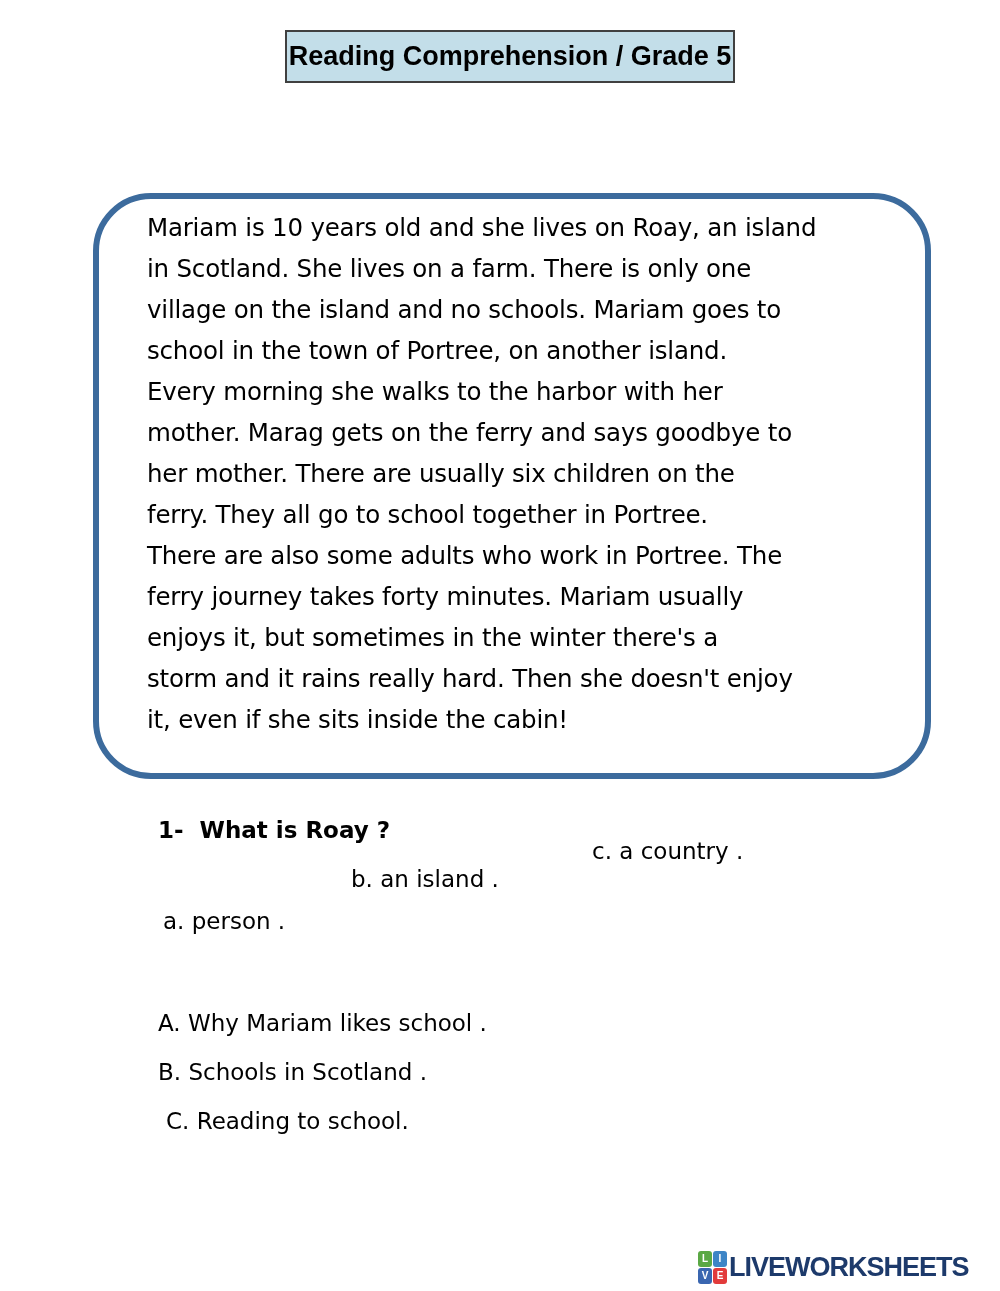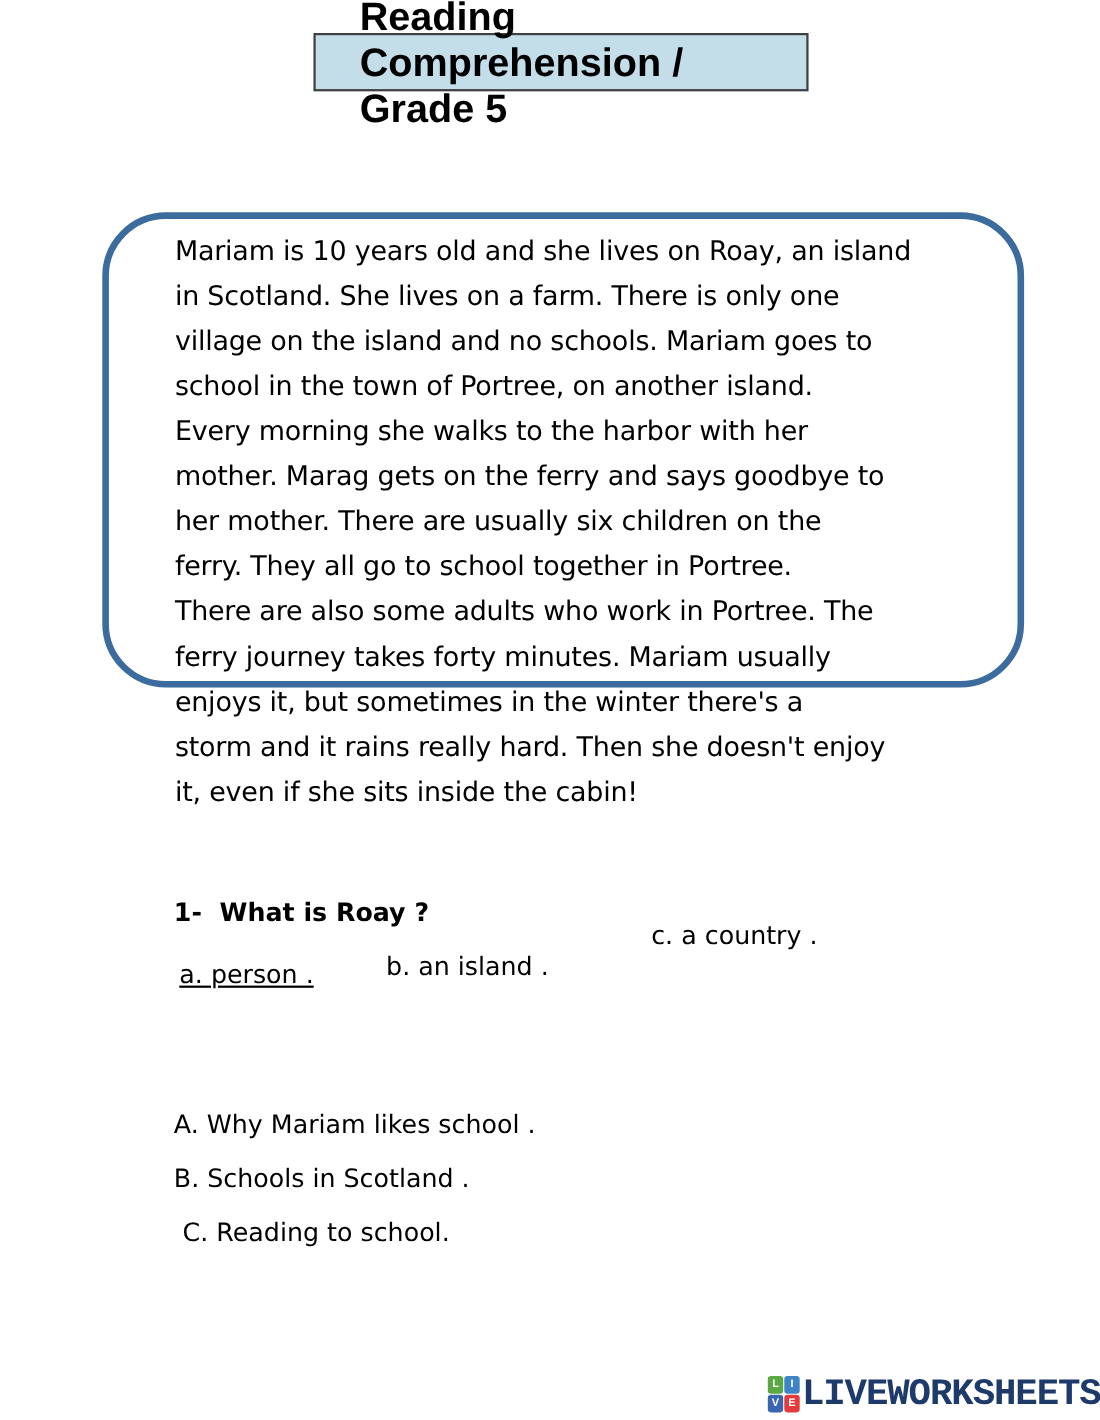--- a/index.html
+++ b/index.html
@@ -17,46 +17,45 @@
   
   .title-box {
     position: absolute;
     left: 285px; top: 30px;
     width: 450px; height: 53px;
     background: #c3dee9;
     border: 2px solid #404040;
     display: flex; align-items: center; justify-content: center;
     font-family: "Liberation Sans", sans-serif;
     font-weight: bold;
-    font-size: 36px;
+    font-size: 27px;
     color: #000000;
-    padding-left: 40px;
   }
 
   
   .instruction {
     position: absolute;
     left: 115px; top: 112px;
     width: 727px;
     font-weight: bold;
     font-size: 22px;
     line-height: 40px;
   }
   .instr-line1 { text-align: justify; text-align-last: justify; }
   .hl { background: #ffee00; padding: 3px 2px; }
 
   
   .passage-box {
     position: absolute;
     left: 93px; top: 193px;
-    width: 838px; height: 432px;
+    width: 838px; height: 586px;
     border: 6px solid #3c6b9d;
     border-radius: 58px;
     background: #ffffff;
-    padding: 8px 14px 0 60px;
+    padding: 8px 14px 0 48px;
   }
   .passage-text {
     font-size: 24.5px;
     line-height: 41px;
     white-space: pre;
     letter-spacing: -0.2px;
   }
 
   
   .q-title {
@@ -69,21 +68,21 @@
   }
   .q1-title { top: 817px; }
   .q2-title { top: 962px; }
 
   .q-option {
     position: absolute;
     font-size: 23px;
     white-space: pre;
     cursor: pointer;
   }
-  .q1-a { left: 163px; top: 874px; text-decoration: underline; }
+  .q1-a { left: 163px; top: 908px; }
   .q1-b { left: 351px; top: 866px; }
   .q1-c { left: 592px; top: 838px; }
   .q2-a { left: 158px; top: 1010px; }
   .q2-b { left: 158px; top: 1059px; }
   .q2-c { left: 166px; top: 1108px; }
 
   
   .logo {
     position: absolute;
     left: 698px; top: 1249px;
@@ -104,23 +103,23 @@
     font-family: "Liberation Sans", sans-serif;
     font-weight: bold;
     font-size: 10px;
     line-height: 1;
   }
   .tile-l { background: #5aa844; }
   .tile-i { background: #3d85c6; }
   .tile-v { background: #3a66b0; }
   .tile-e { background: #e23b3b; }
   .logo-text {
-    font-family: Liberation Mono, monospace;
+    font-family: Liberation Sans, sans-serif;
     font-weight: bold;
-    font-size: 34px;
+    font-size: 27px;
     letter-spacing: -1px;
     color: #1d3a6b;
   }
 </style>
 </head>
 <body>
 
 <div class="page">
 
   <div class="title-box">

